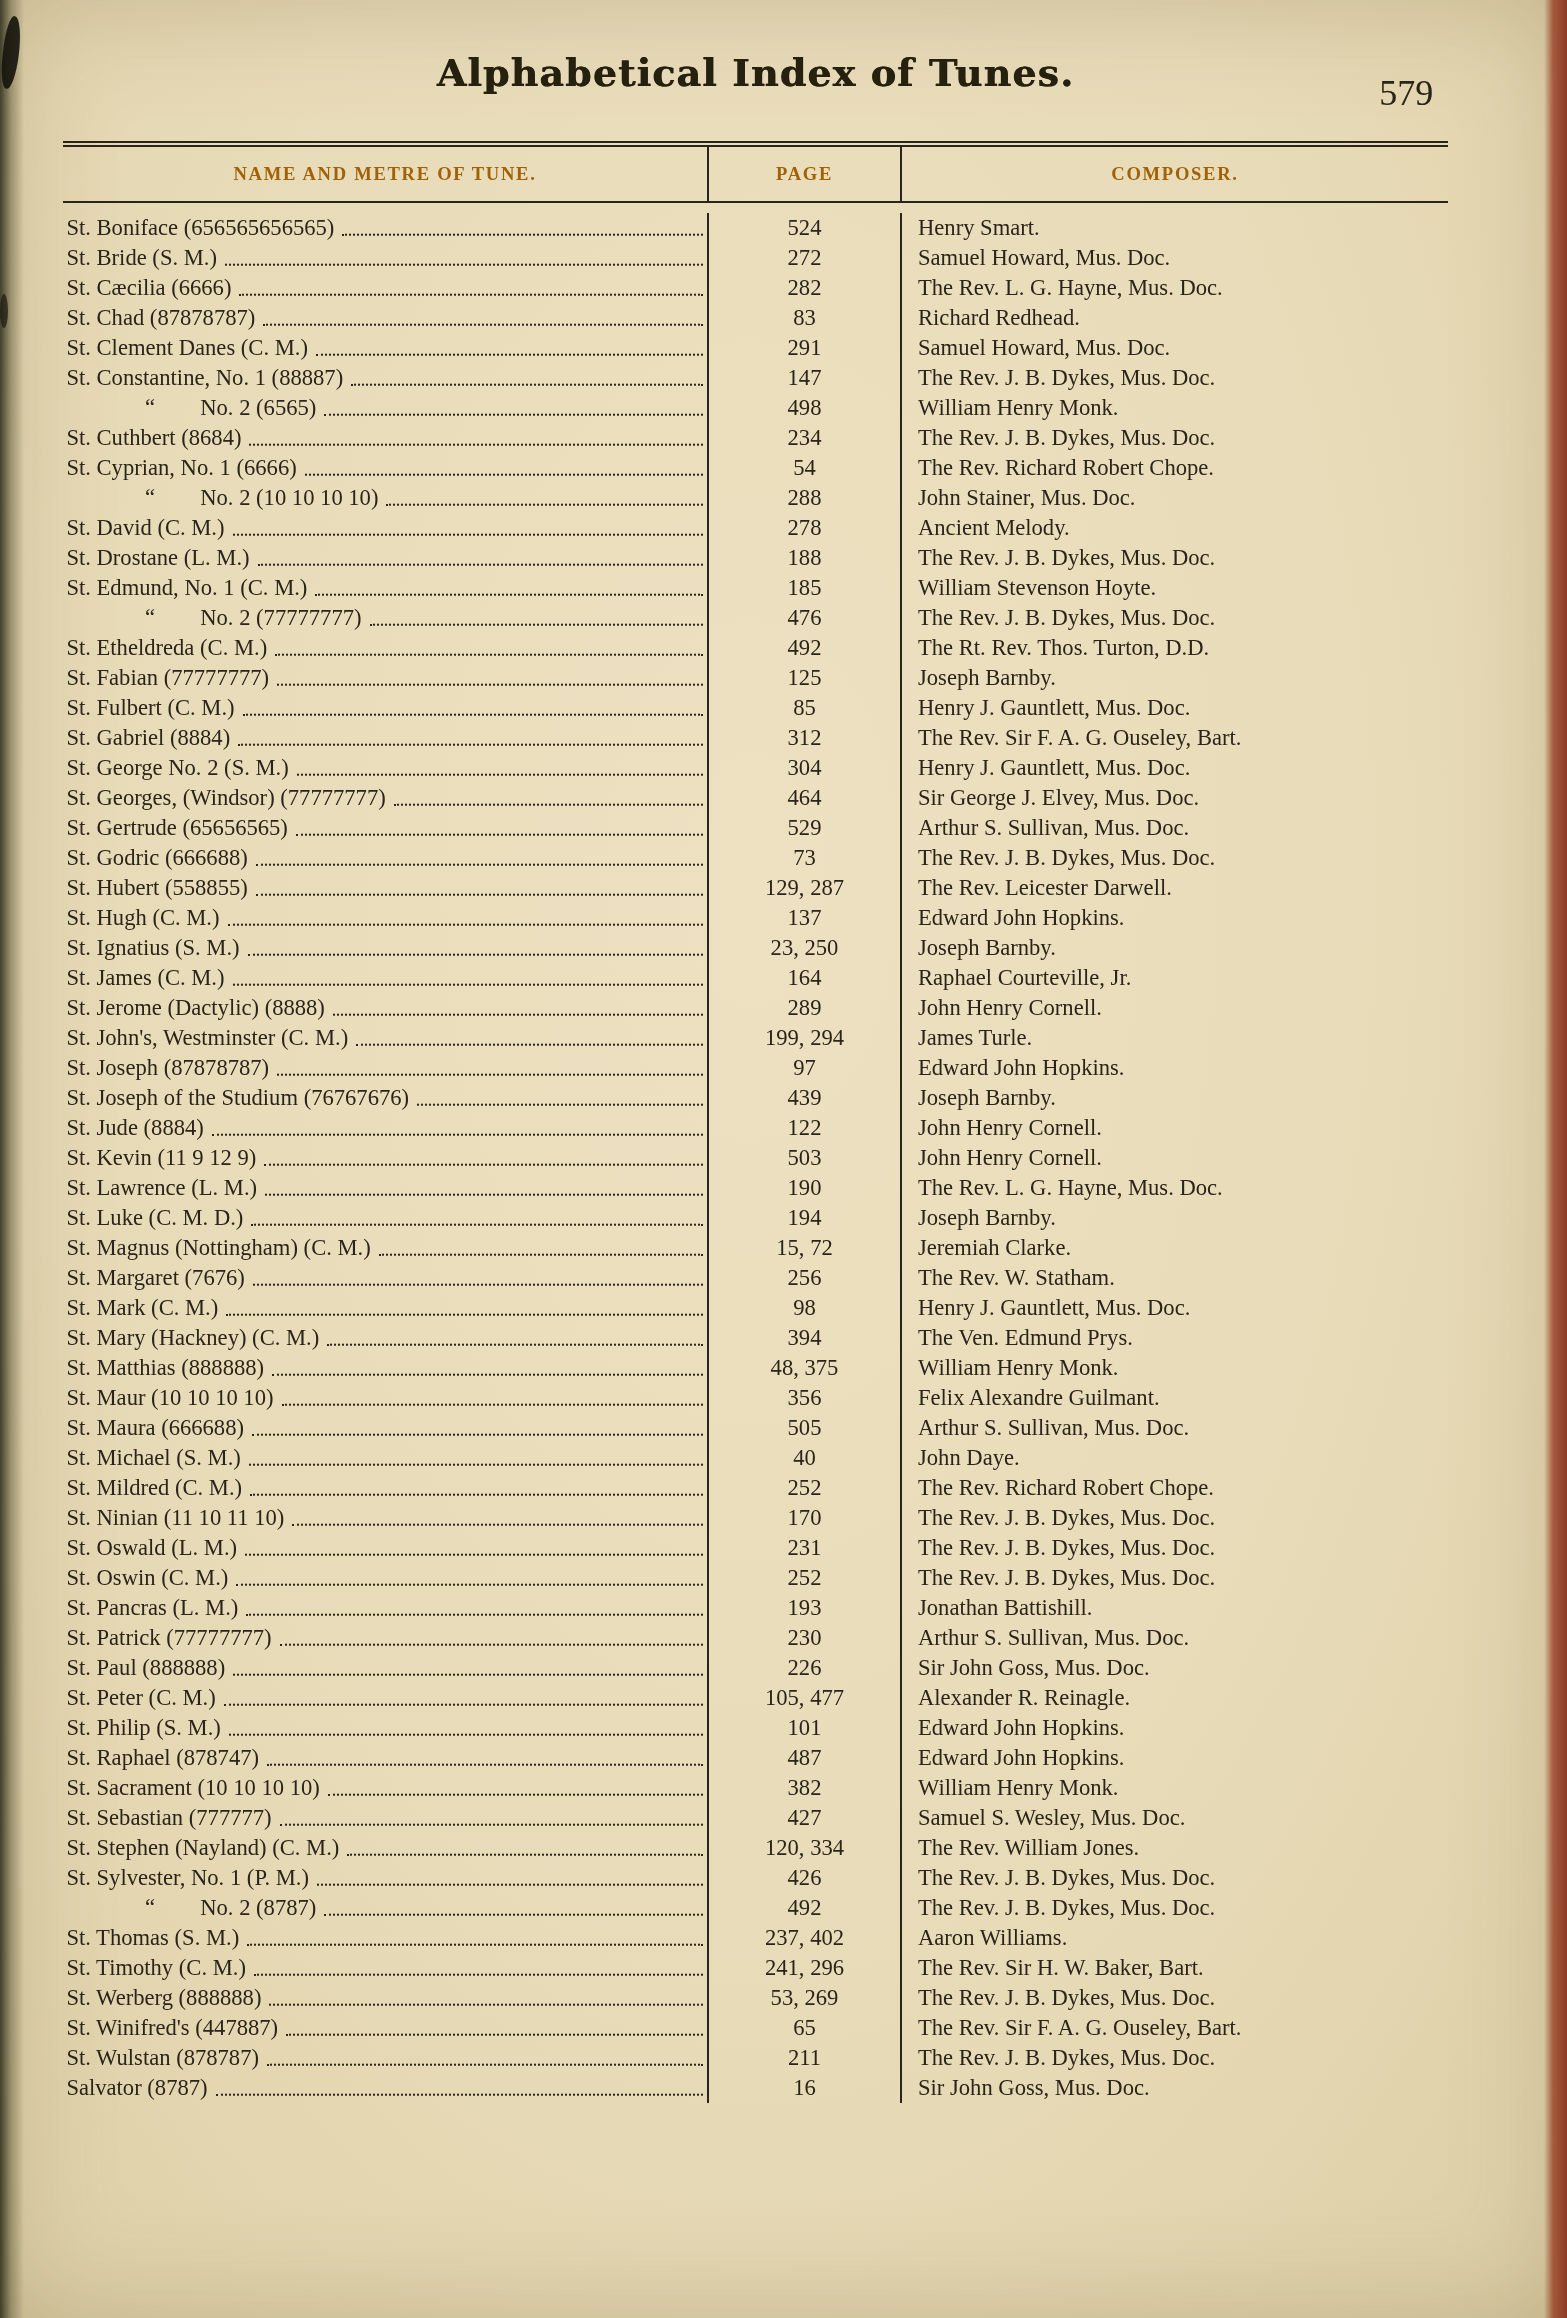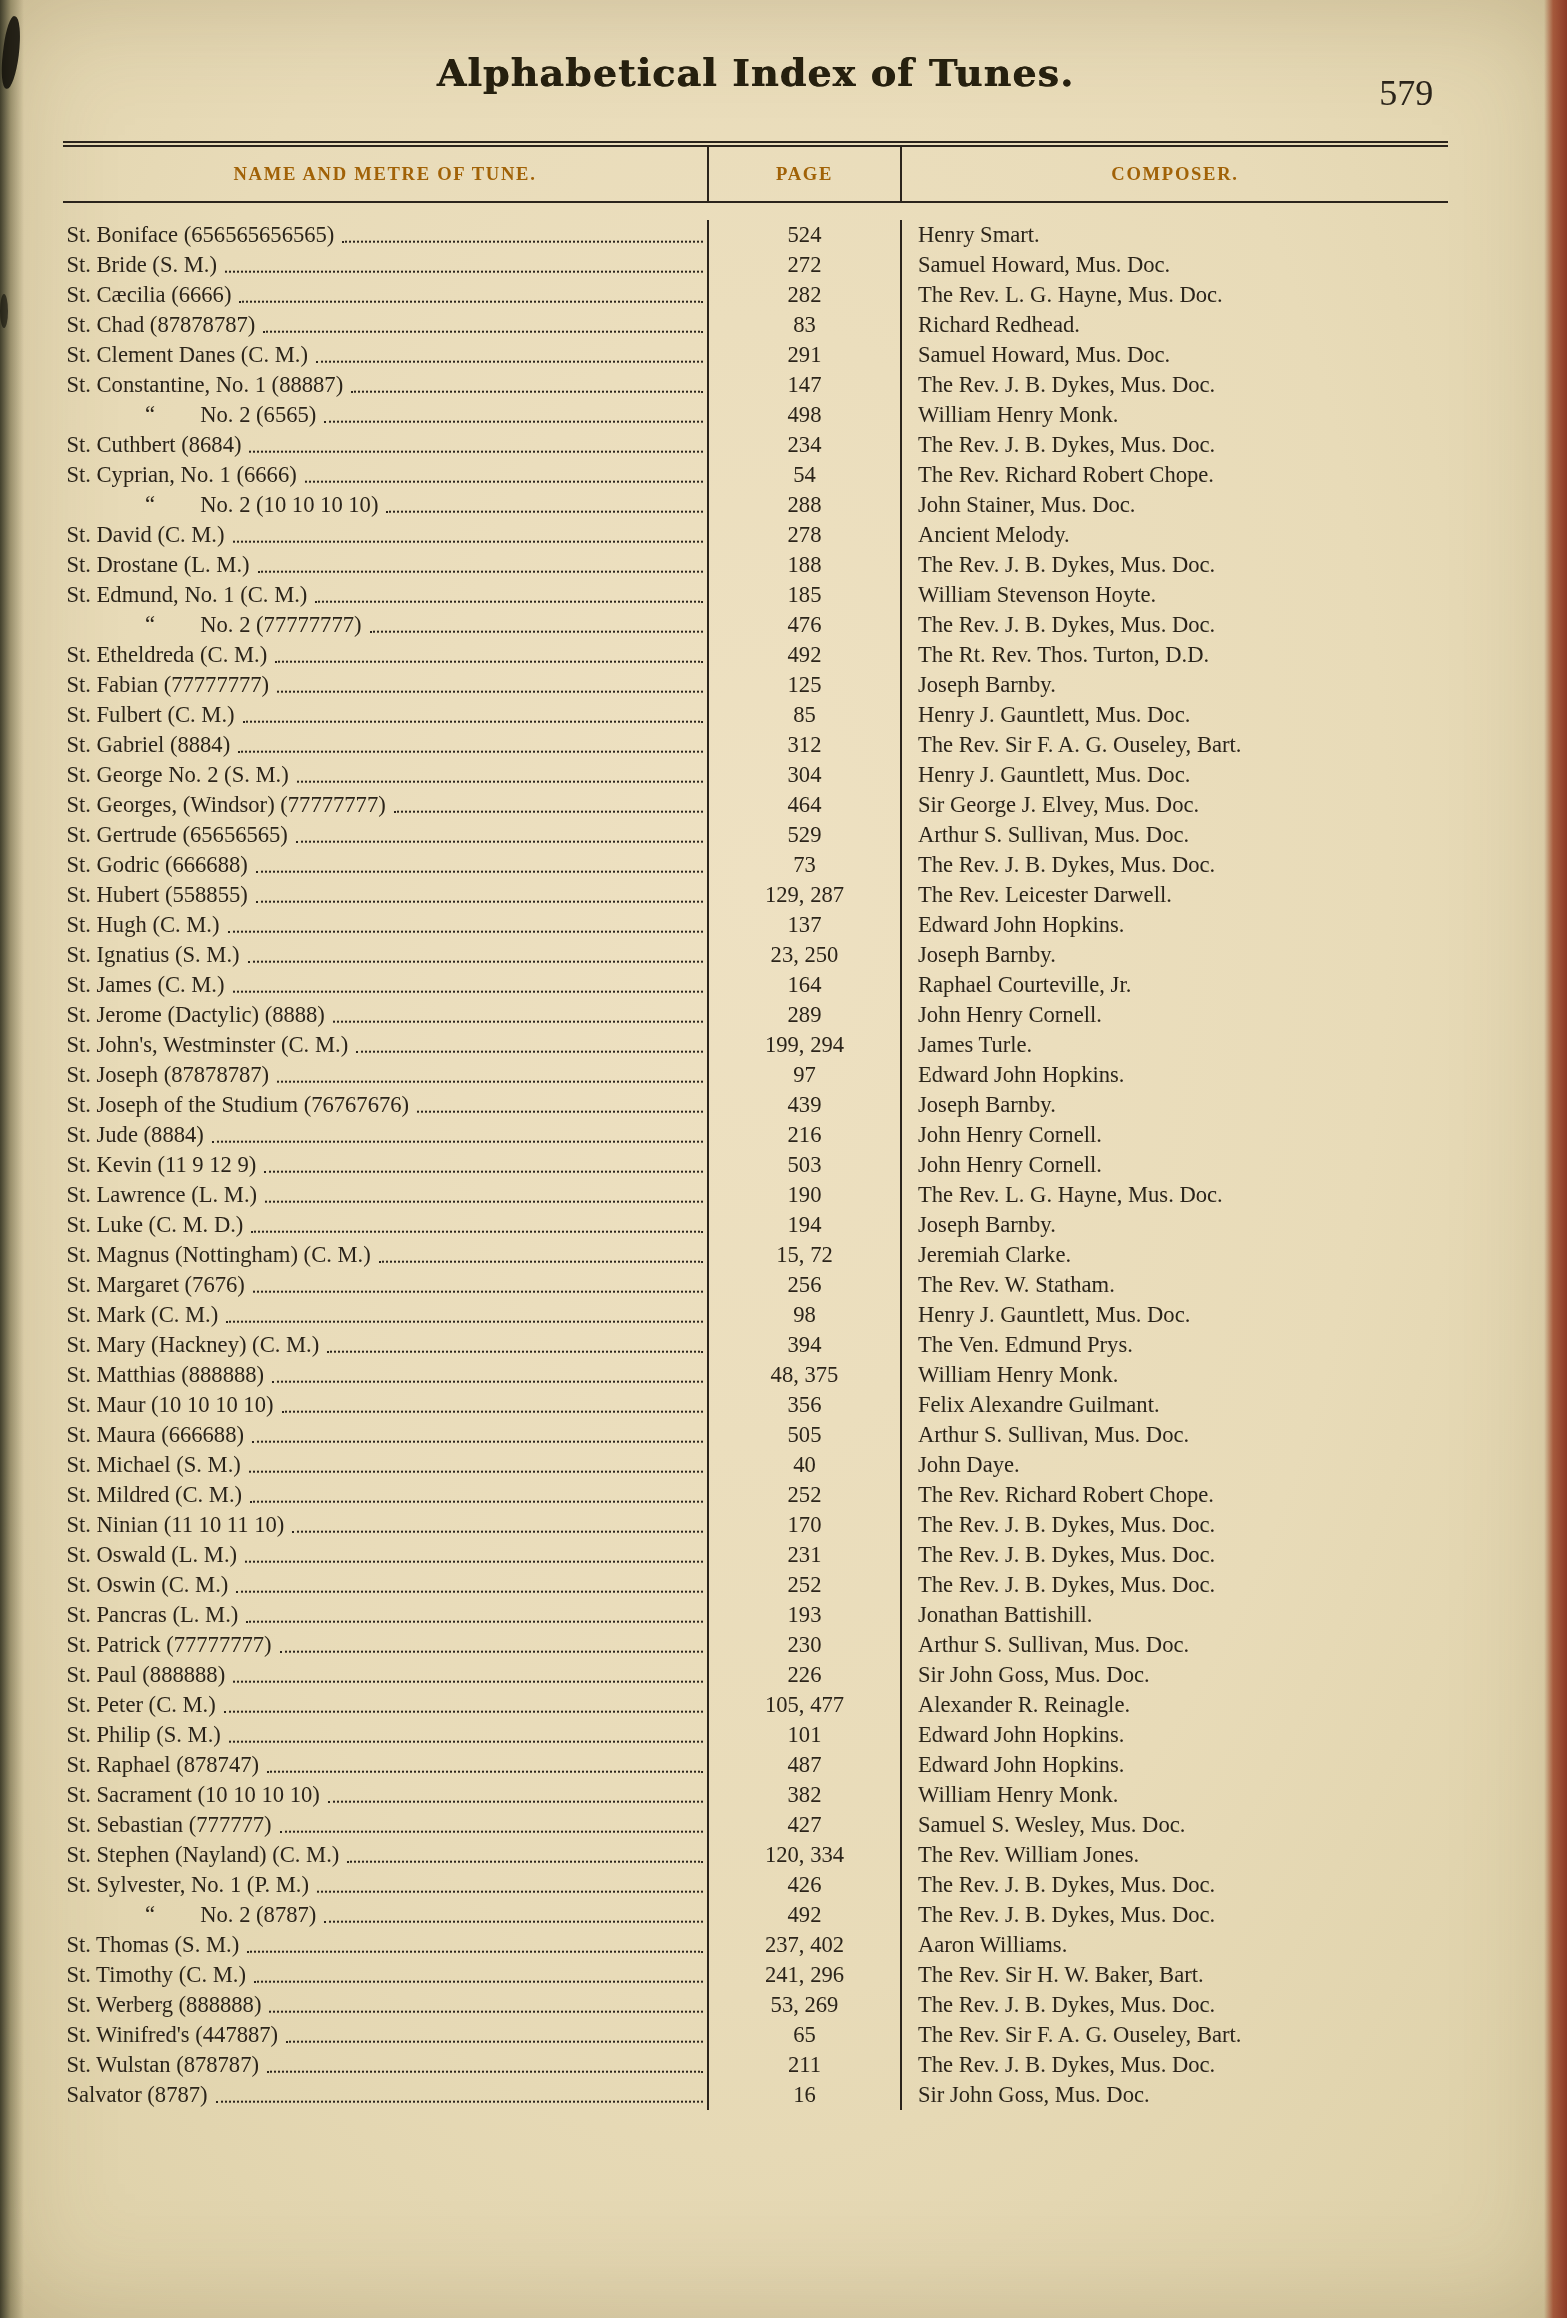--- a/index.html
+++ b/index.html
@@ -62,21 +62,21 @@
   .name-col { width:644px; box-sizing:border-box; }
   .page-col {
     width:195px; box-sizing:border-box;
     border-left:2.3px solid #2b241c; border-right:2.3px solid #2b241c;
     text-align:center;
   }
   .th.page-col, .td.page-col { align-self:stretch; }
   .th.page-col { display:flex; align-items:center; justify-content:center; }
   .composer-col { flex:1; box-sizing:border-box; }
 
-  .tbody { padding-top:17px; }
+  .tbody { padding-top:10px; }
   .tr { display:flex; height:30px; }
   .td { font-size:22.6px; line-height:30px; white-space:nowrap; }
   .td.name-col { display:flex; padding-left:3.4px; }
   .tune-name { white-space:pre; }
   .leader {
     flex:1; height:0; align-self:flex-end;
     border-bottom:2.3px dotted #2b241c;
     margin-left:8px; margin-right:4.5px;
     transform: translateY(-7.3px);
   }
@@ -373,21 +373,21 @@
     </div>
     <div class="td page-col">439</div>
     <div class="td composer-col">Joseph Barnby.</div>
   </div>
 
   <div class="tr">
     <div class="td name-col">
       <span class="tune-name">St. Jude (8884)</span>
       <span class="leader"></span>
     </div>
-    <div class="td page-col">216</div>
+    <div class="td page-col">122</div>
     <div class="td composer-col">John Henry Cornell.</div>
   </div>
 
   <div class="tr">
     <div class="td name-col">
       <span class="tune-name">St. Kevin (11 9 12 9)</span>
       <span class="leader"></span>
     </div>
     <div class="td page-col">503</div>
     <div class="td composer-col">John Henry Cornell.</div>

